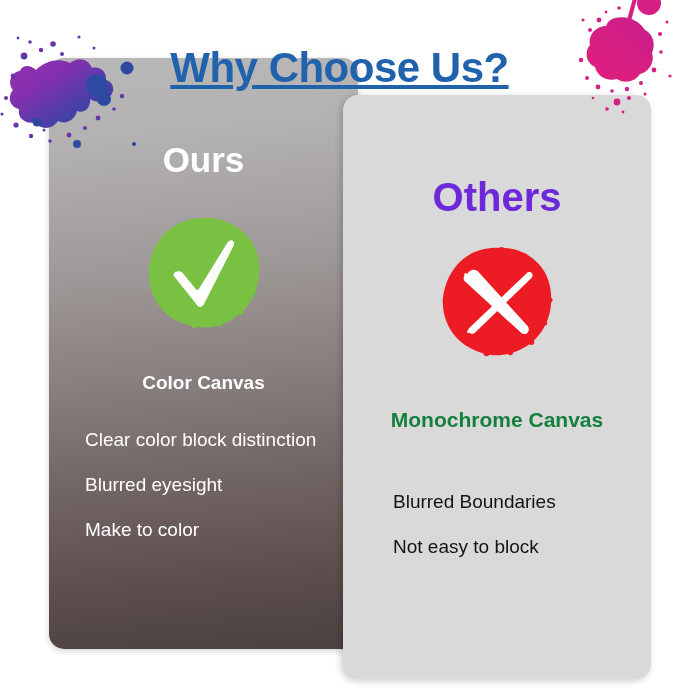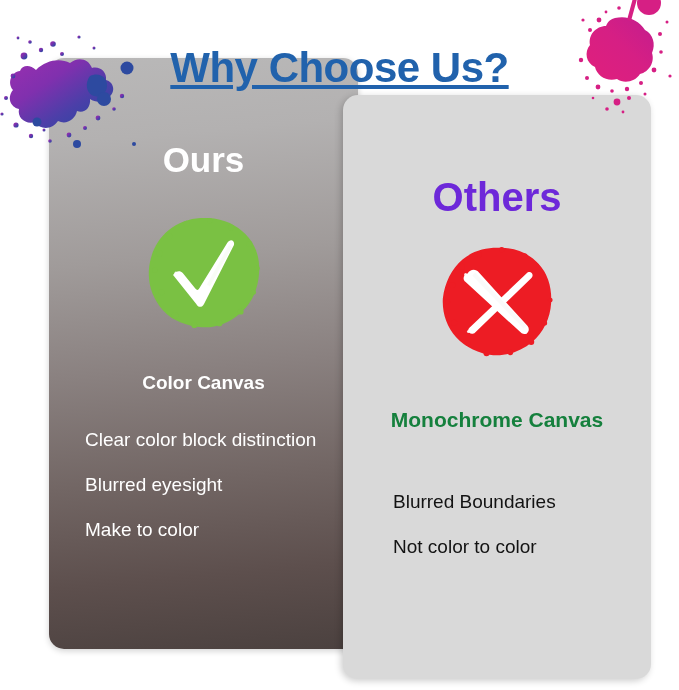--- a/index.html
+++ b/index.html
@@ -311,21 +311,21 @@
           <circle cx="90" cy="92" r="1.5"></circle>
             <circle cx="30" cy="91" r="1.6"></circle>
         </g>
       </svg>
     </div>
 
     <div class="panel-subtitle" id="subtitle-others">Monochrome Canvas</div>
 
     <ul class="feature-list" id="features-others">
       <li class="feature-item">Blurred Boundaries</li>
-      <li class="feature-item">Not color to color</li>
+      <li class="feature-item">Not easy to block</li>
     </ul>
   </div>
 
   <div id="page-title">Why Choose Us?</div>
 
   <div class="splat" id="splat-topleft">
     <svg viewBox="0 0 160 160" xmlns="http://www.w3.org/2000/svg">
       <defs>
         <linearGradient id="gradPB" x1="0" y1="0" x2="1" y2="1">
           <stop offset="0%" stop-color="#9a2fb0"></stop>

